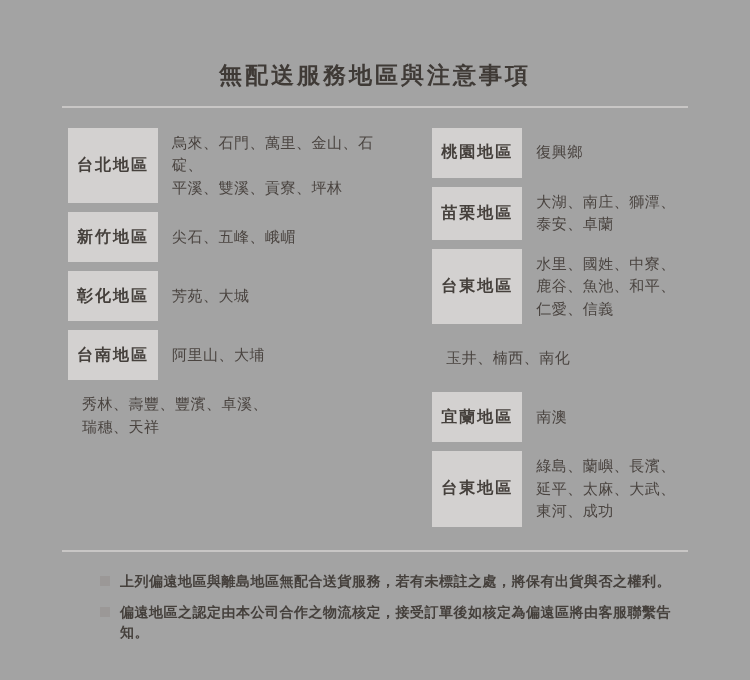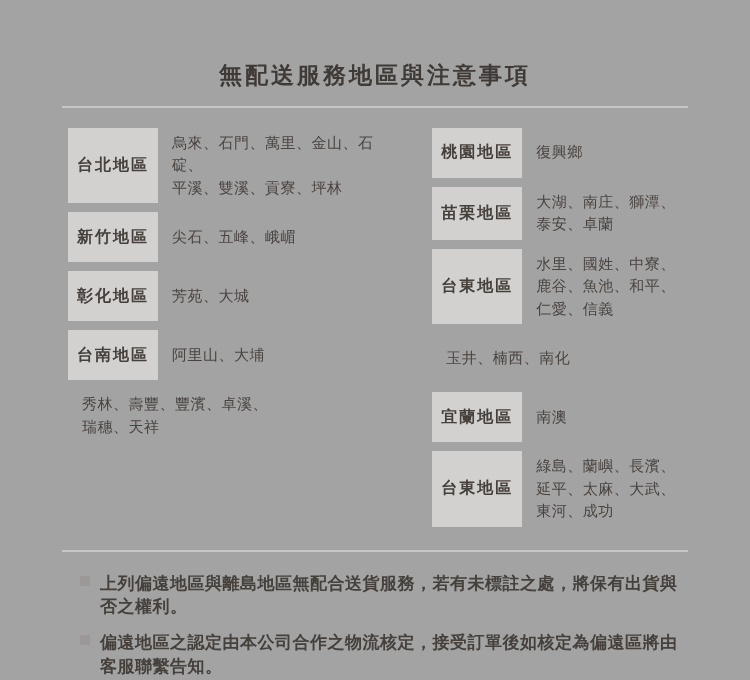--- a/index.html
+++ b/index.html
@@ -43,22 +43,22 @@
     white-space:pre-line;
     color:#4a4440;
   }
   .divider-bottom { margin-top:14px; }
   .notes {
     list-style:none; margin:20px 0 0; padding:0 0 0 18px;
   }
   .note {
     display:flex; align-items:flex-start;
     margin-bottom:12px;
-    font-size:17px; font-weight:bold; line-height:1.4;
-    letter-spacing:0.5px; color:#45403c;
+    font-size:14px; font-weight:bold; line-height:1.4;
+    letter-spacing:0.5px; color:#45403c;margin-left:20px;
   }
   .bullet {
     flex:0 0 10px; width:10px; height:10px;
     margin:4px 10px 0 0;
     background:#9b9897;
   }
 </style>
 </head>
 <body>
 

